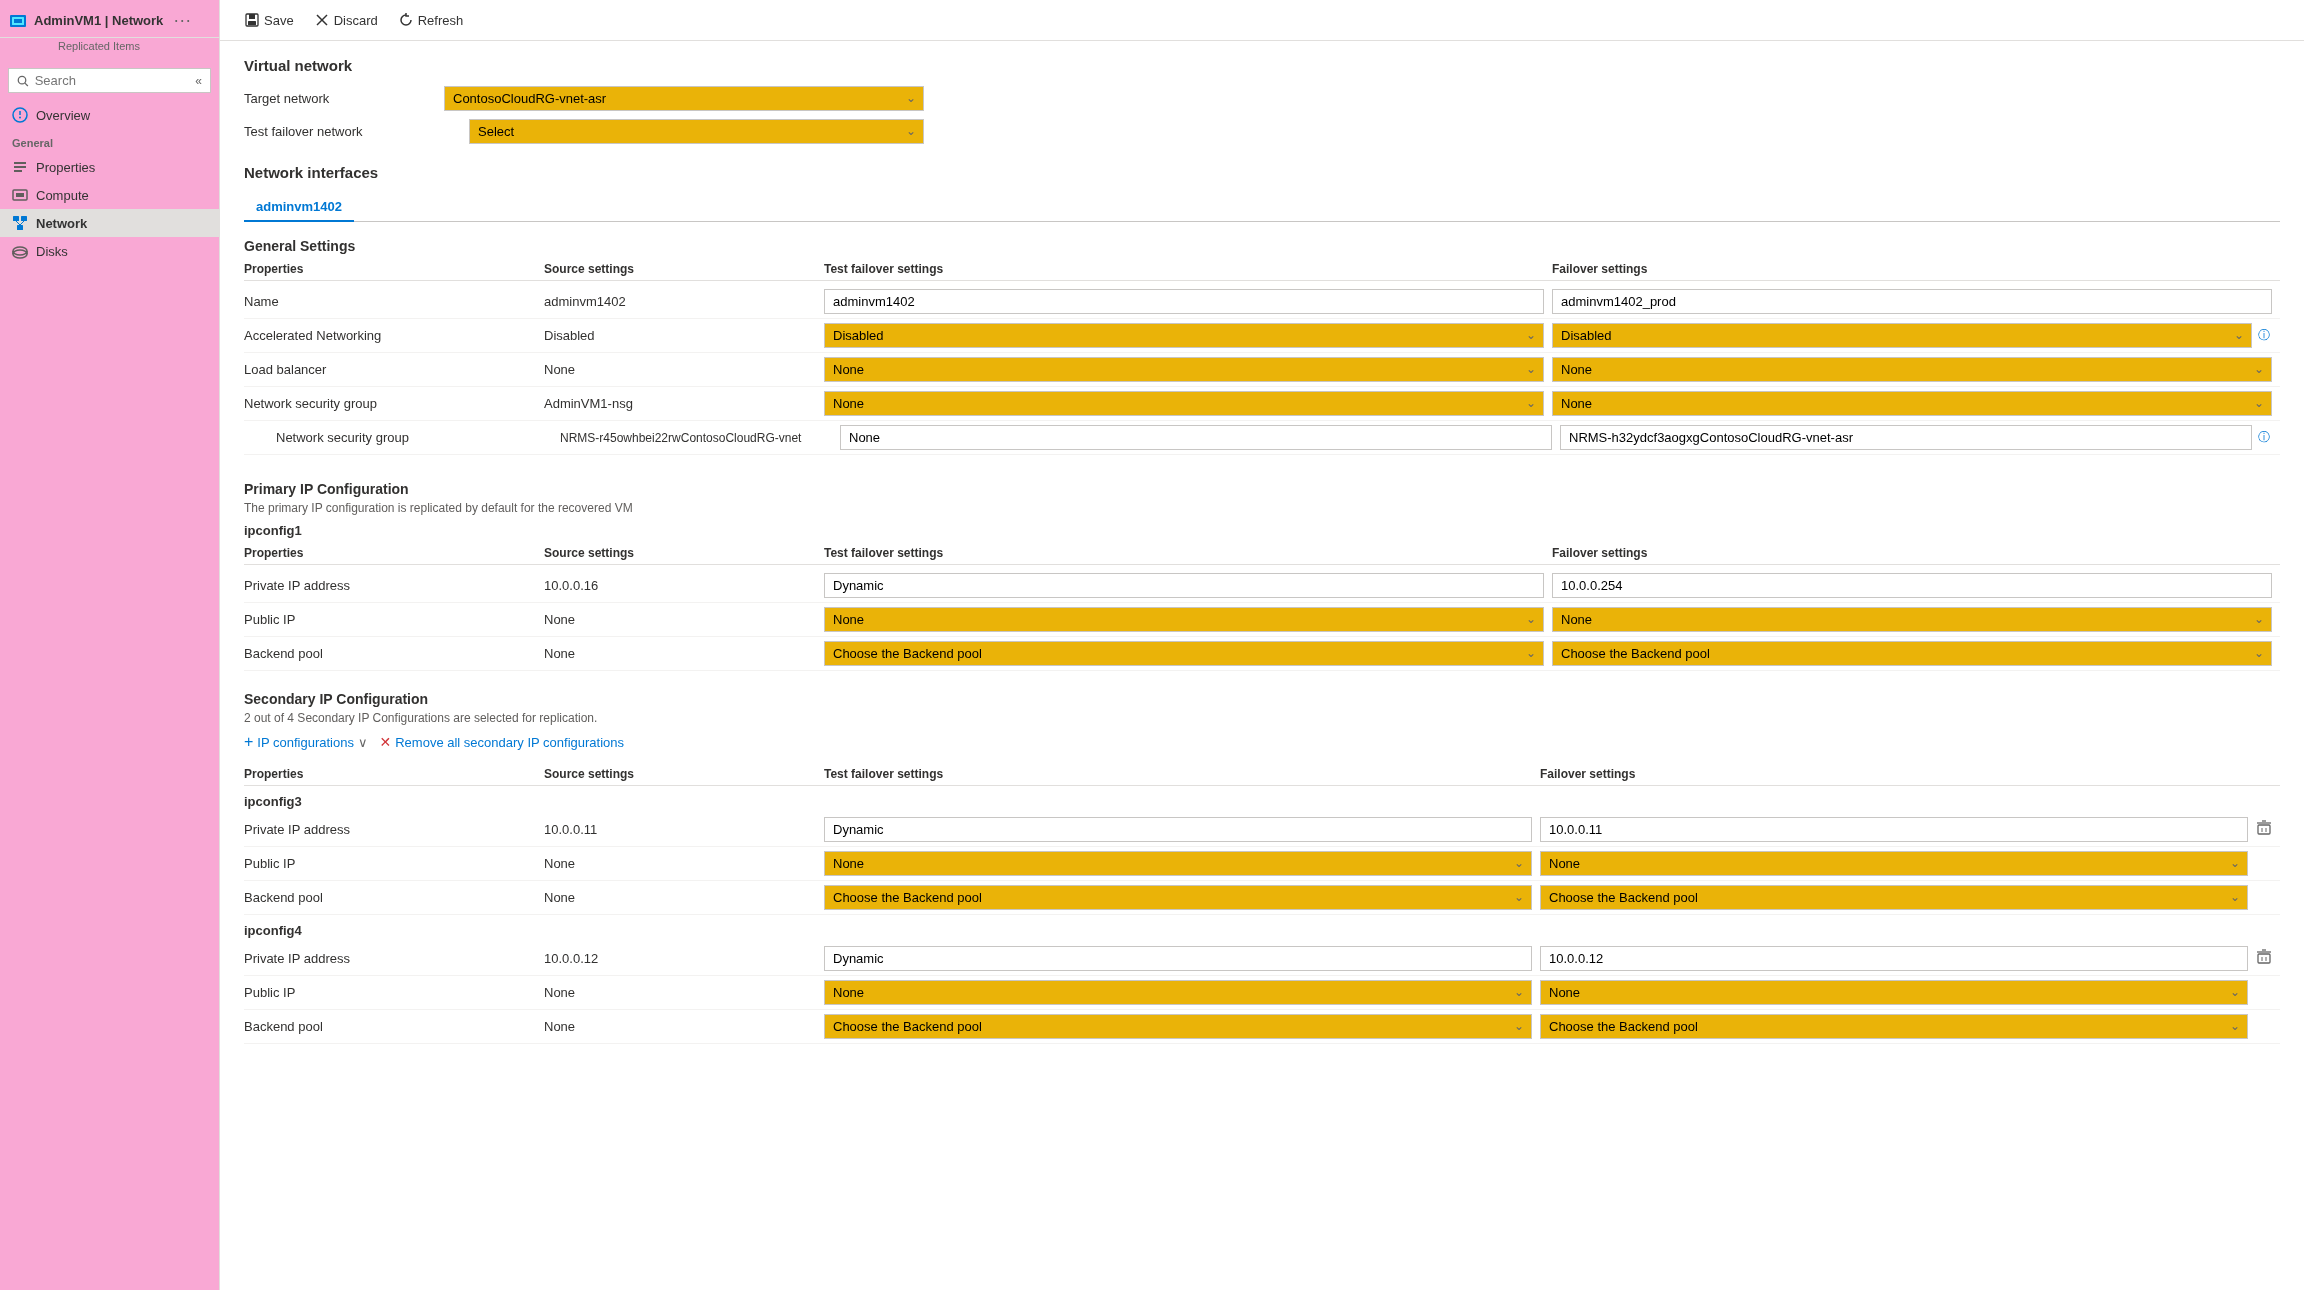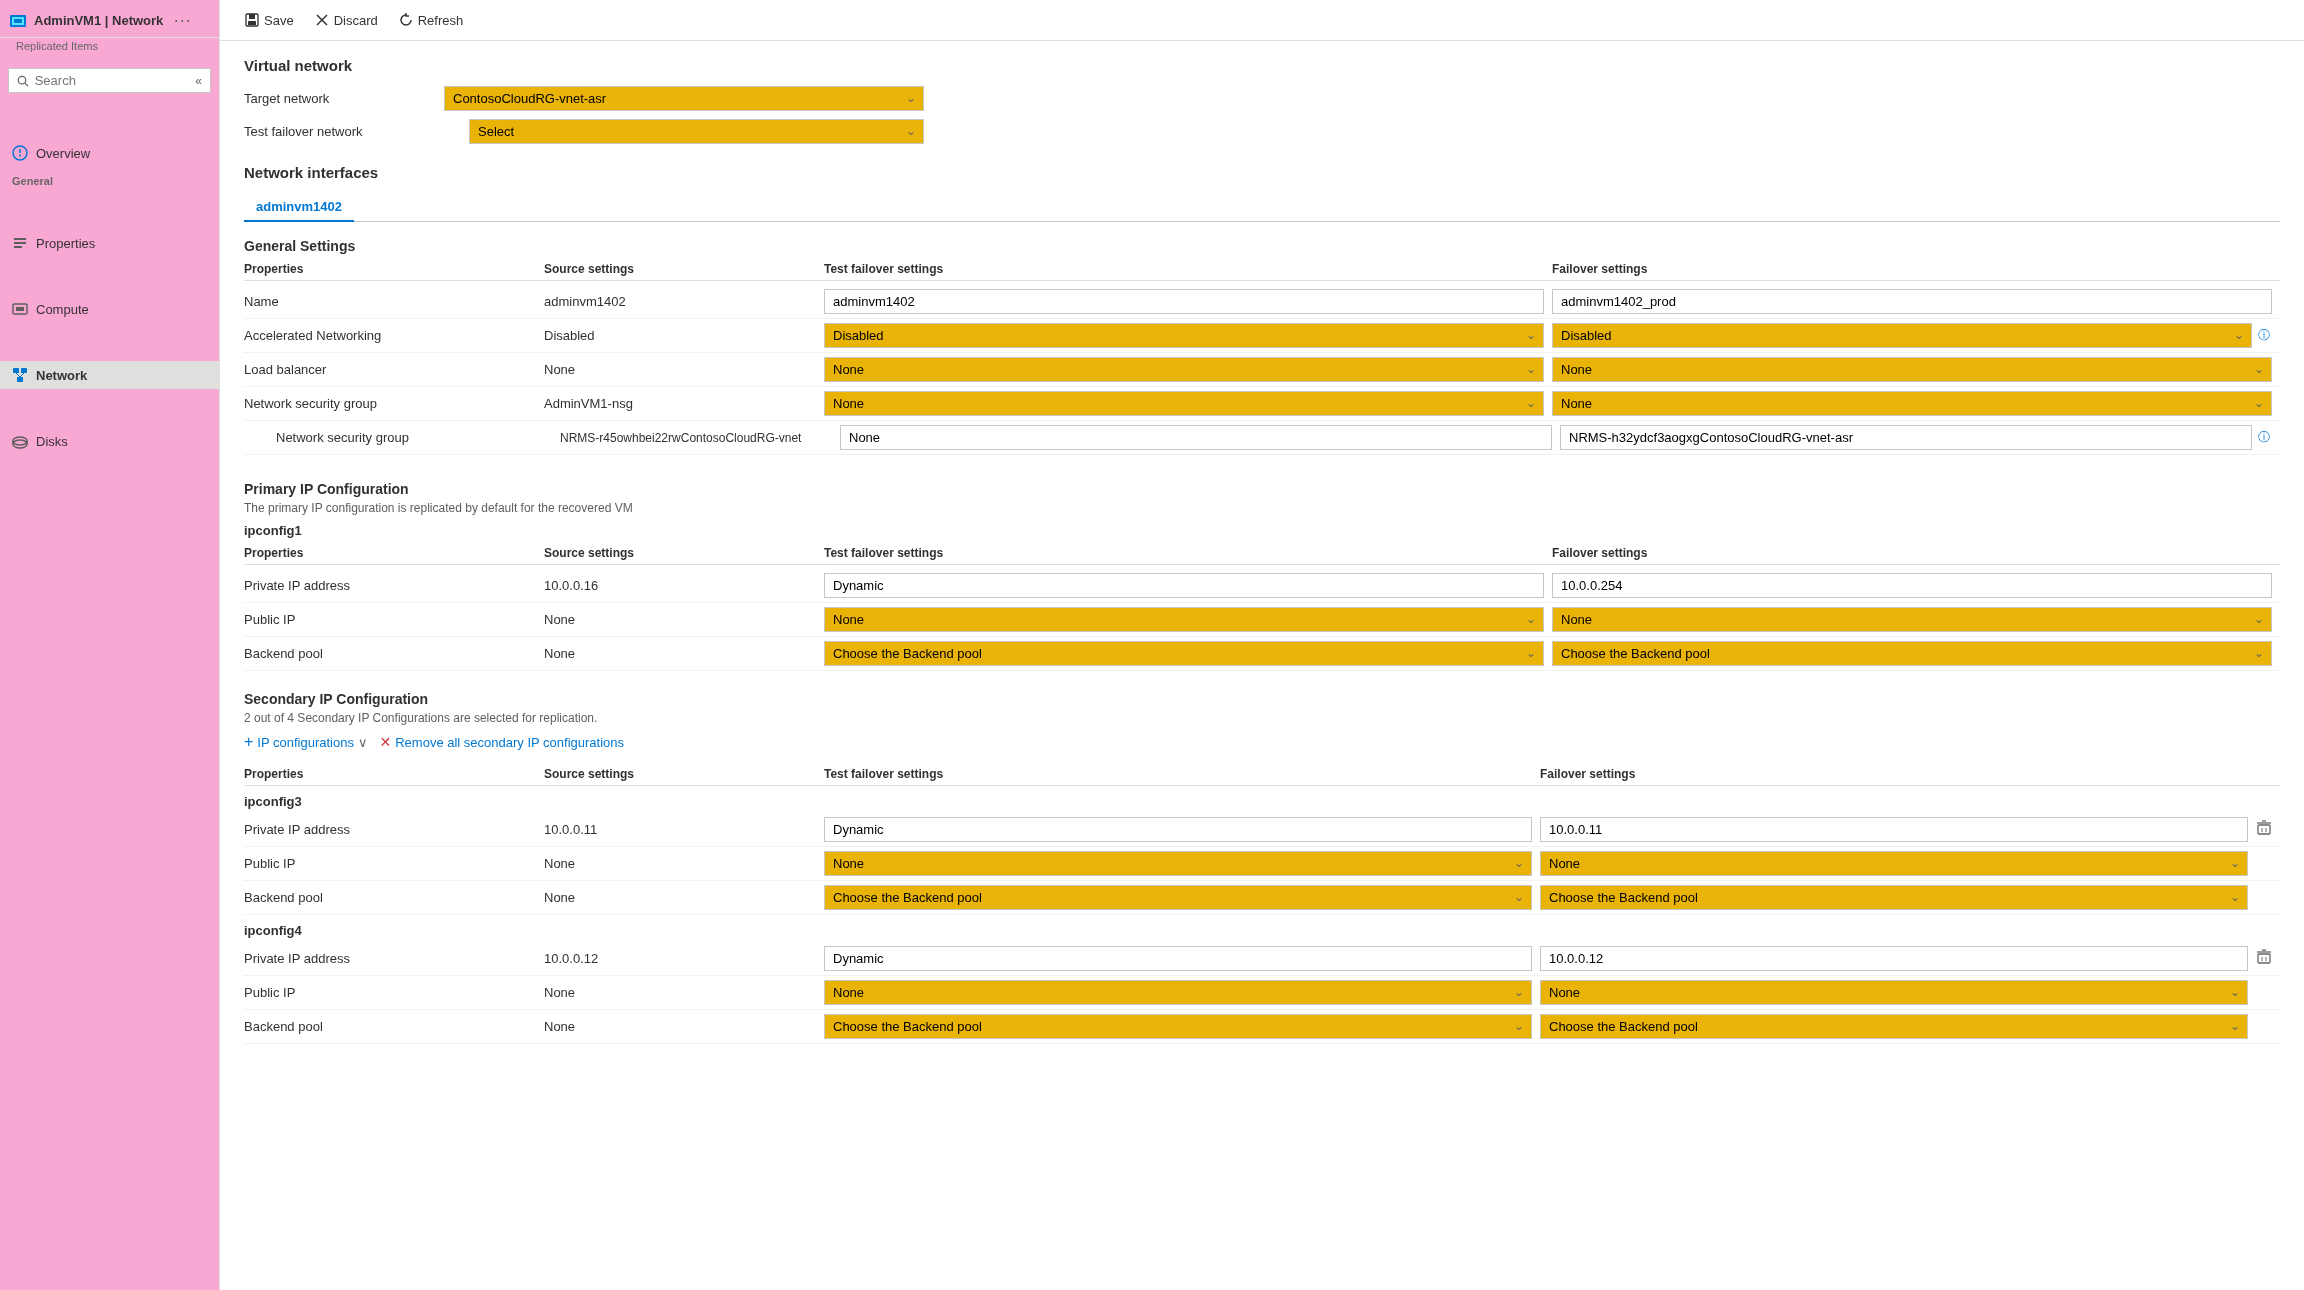--- a/index.html
+++ b/index.html
@@ -17,42 +17,42 @@
     }
     .sidebar-header {
       display: flex;
       align-items: center;
       padding: 10px 12px 6px 8px;
       border-bottom: 1px solid #e1dfdd;
       gap: 6px;
     }
     .sidebar-logo { width: 20px; height: 20px; }
     .sidebar-title { font-weight: 600; font-size: 13px; }
-    .sidebar-subtitle { font-size: 11px; color: #666; padding: 2px 8px 8px 16px; }
+    .sidebar-subtitle { font-size: 11px; color: #666; padding: 2px 8px 8px 16px; margin-left: 42px; }
     .sidebar-search {
       margin: 8px;
       display: flex;
       align-items: center;
       border: 1px solid #c8c6c4;
       background: #fff;
       padding: 4px 8px;
       gap: 6px;
     }
     .sidebar-search input {
       border: none; outline: none; font-size: 13px; width: 100%; background: transparent;
     }
     .sidebar-collapse-btn {
       background: none; border: none; cursor: pointer; color: #666; font-size: 12px;
     }
     .sidebar-section-label {
       font-size: 11px; font-weight: 600; color: #666; padding: 8px 12px 4px 12px; text-transform: none;
     }
     .sidebar-item {
       display: flex; align-items: center; padding: 6px 12px; cursor: pointer; gap: 8px;
-      font-size: 13px; color: #333; margin-top: 38px;
+      font-size: 13px; color: #333;
     }
     .sidebar-item.active { background: #e1dfdd; font-weight: 600; }
     .sidebar-item .item-icon { width: 16px; height: 16px; display: flex; align-items: center; justify-content: center; }
 
     
     .main {
       flex: 1;
       display: flex;
       flex-direction: column;
       overflow: hidden;

